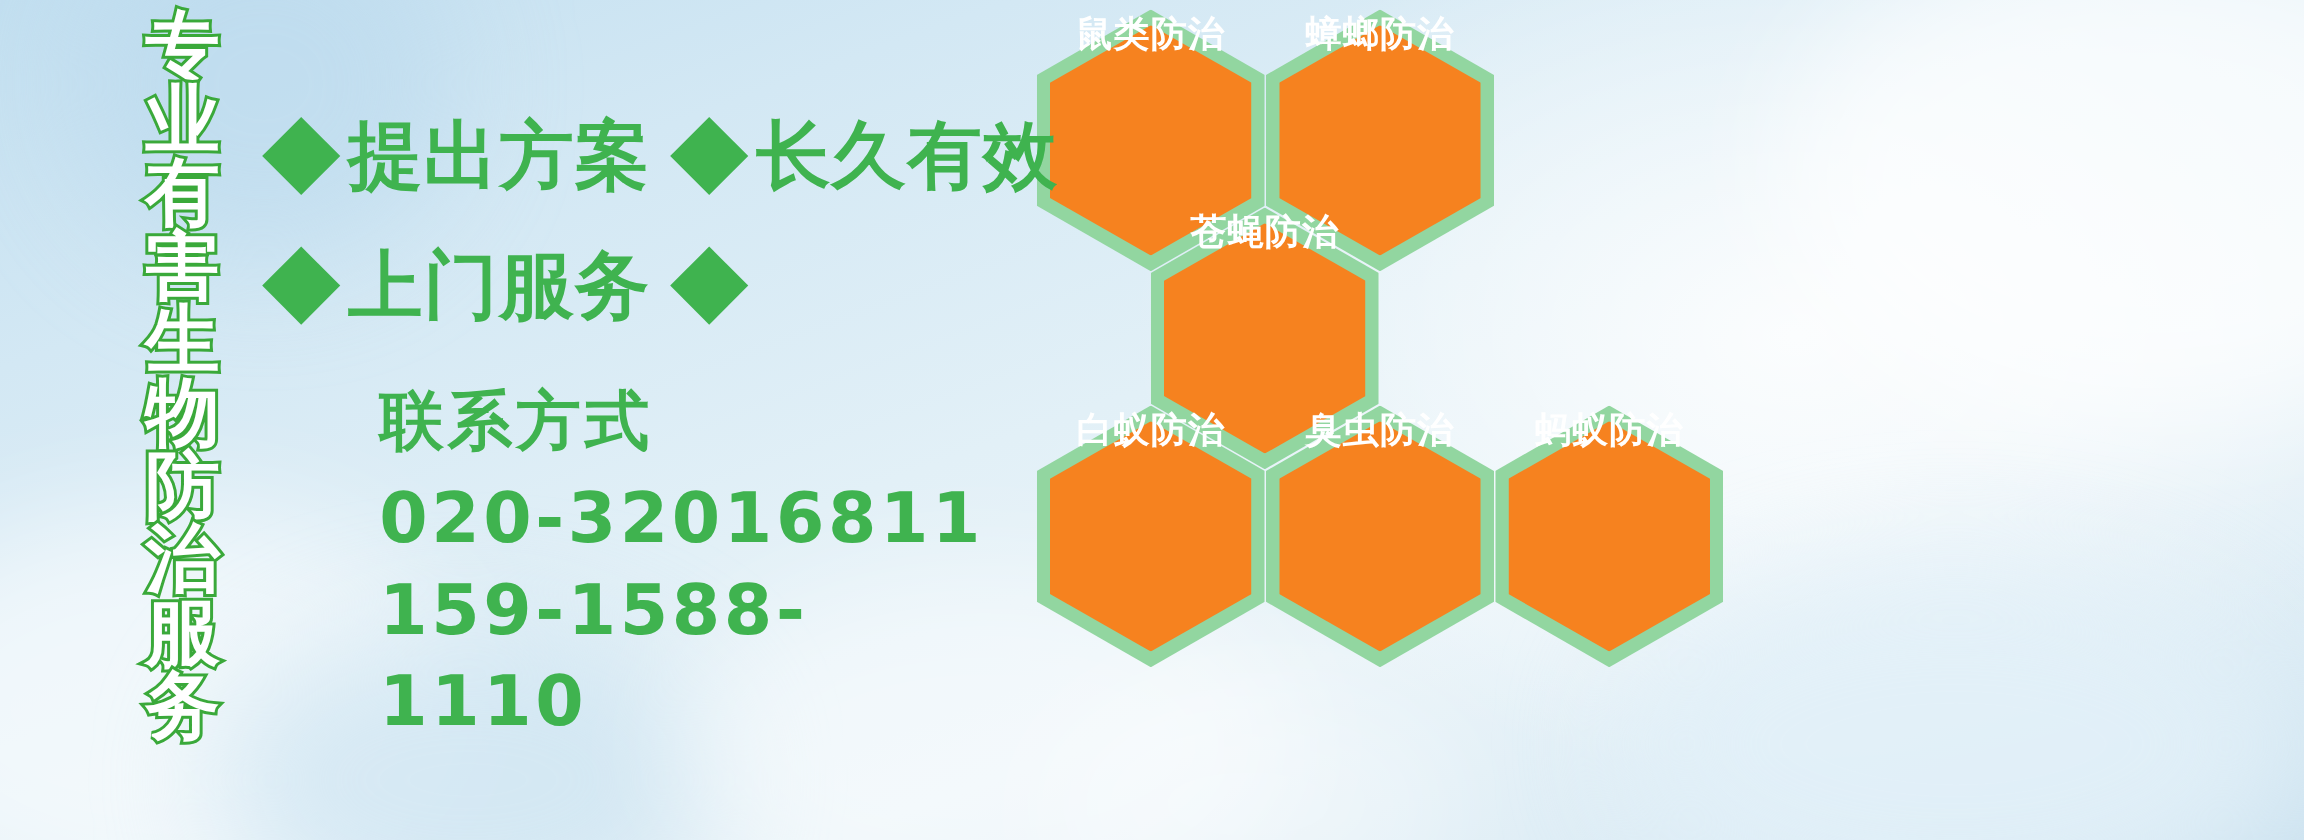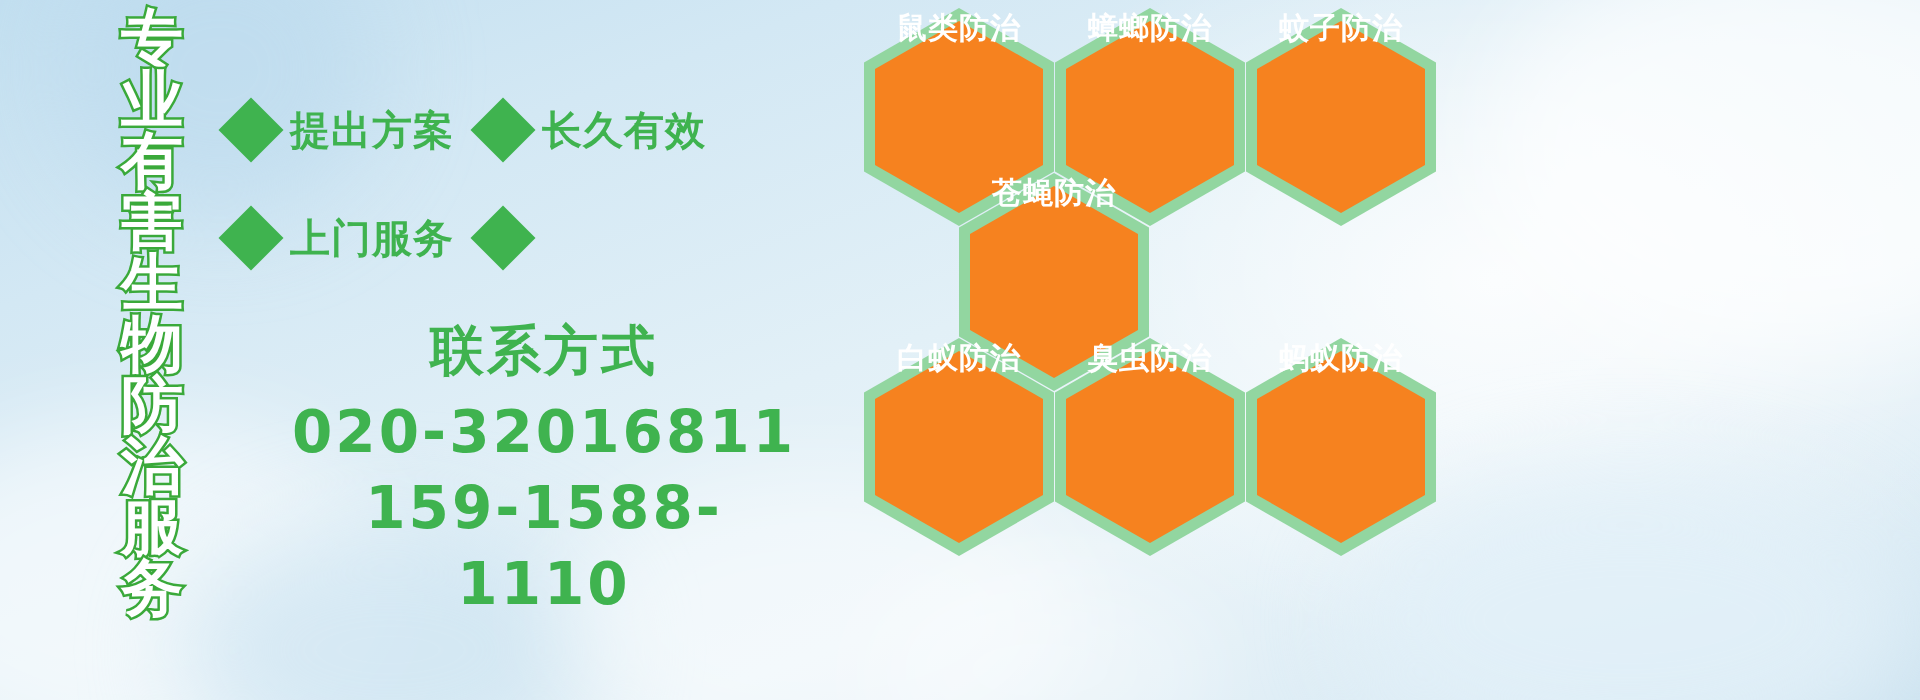--- a/index.html
+++ b/index.html
@@ -81,35 +81,34 @@
   .diamond-icon {
     display: inline-block;
     width: 46px;
     height: 46px;
     background: #3fb34f;
     transform: rotate(45deg);
     margin-right: 16px;
     flex: none;
   }
   .feature-text {
-    font-size: 40px;
+    font-size: 62px;
     line-height: 62px;
     font-weight: bold;
     color: #3fb34f;
     letter-spacing: 1px;
   }
   .feature-gap { width: 26px; flex: none; }
 
   
   #contact {
     position: absolute;
-    left: 284px;
+    left: 316px;
     top: 320px;
     width: 520px;
-    text-align: center;
     z-index: 6;
   }
   #contact-title {
     font-size: 54px;
     line-height: 62px;
     font-weight: bold;
     color: #3fb34f;
     letter-spacing: 3px;
     margin-bottom: 12px;
   }
@@ -225,25 +224,20 @@
     <div class="hex" style="left:6px;  top:8px;">
       <div class="hex-border"></div>
       <div class="hex-fill"></div>
       <div class="hex-label">鼠类防治</div>
     </div>
     <div class="hex" style="left:197px; top:8px;">
       <div class="hex-border"></div>
       <div class="hex-fill"></div>
       <div class="hex-label">蟑螂防治</div>
     </div>
-    <div class="hex" style="left:388px; top:8px;">
-      <div class="hex-border"></div>
-      <div class="hex-fill"></div>
-      <div class="hex-label">蚊子防治</div>
-    </div>
 
     <div class="hex" style="left:101px; top:173px;">
       <div class="hex-border"></div>
       <div class="hex-fill"></div>
       <div class="hex-label">苍蝇防治</div>
     </div>
 
     <div class="hex" style="left:6px;  top:338px;">
       <div class="hex-border"></div>
       <div class="hex-fill"></div>

